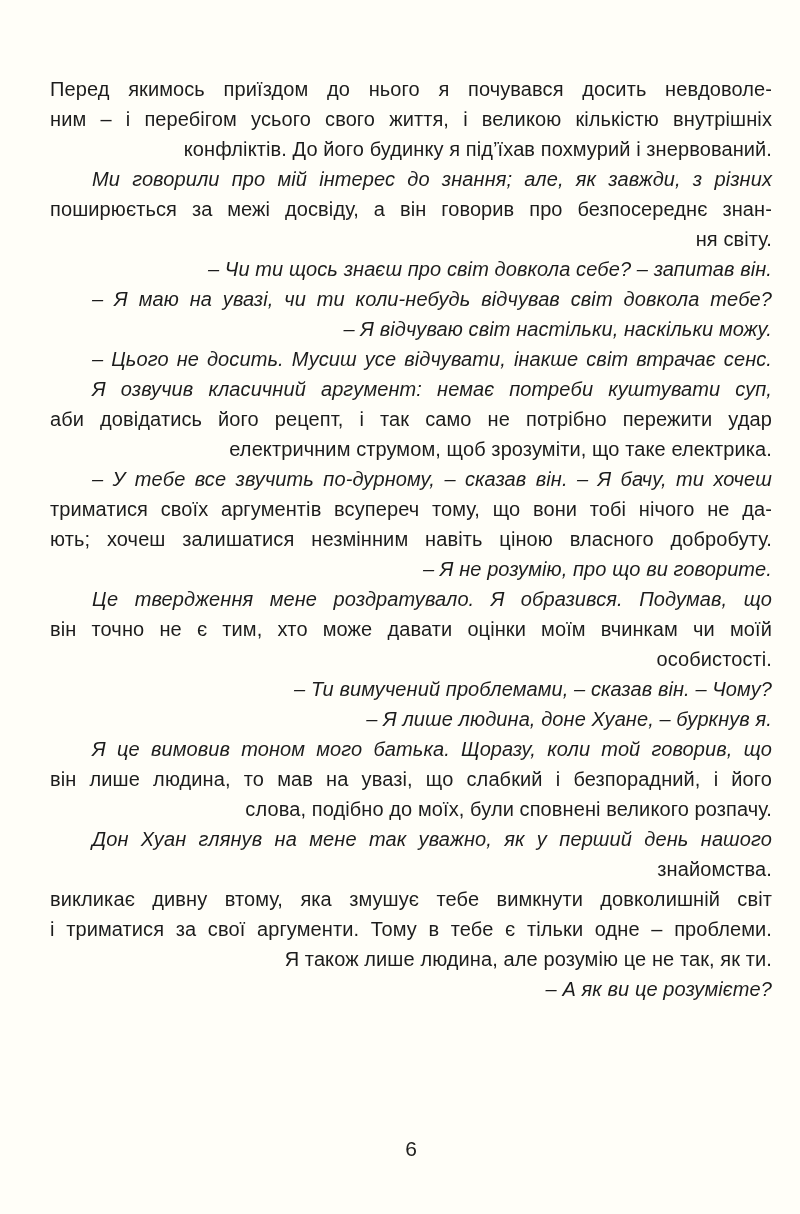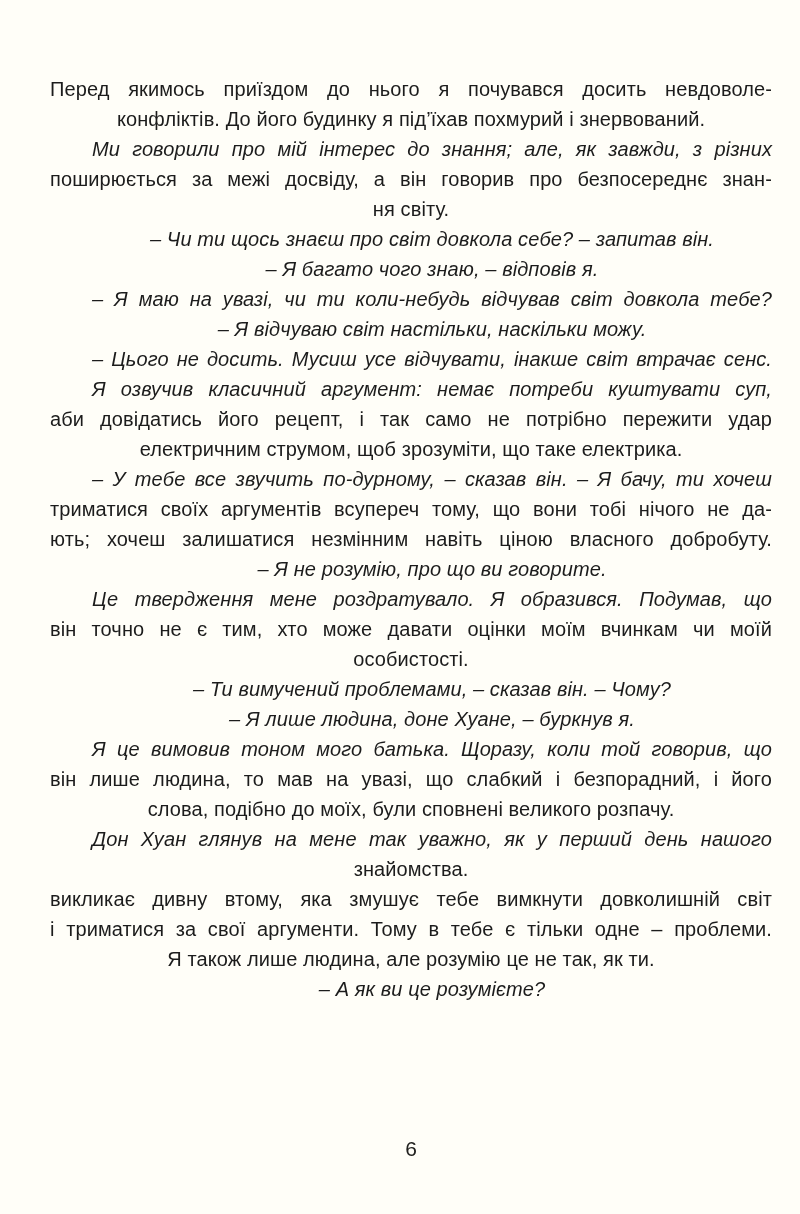--- a/index.html
+++ b/index.html
@@ -20,21 +20,21 @@
   .text-block {
     position: absolute;
     left: 50px;
     top: 74px;
     width: 722px;
   }
   .line {
     font-size: 20px;
     line-height: 30px;
     letter-spacing: 0.1px;
-    text-align: center;
+    text-align: right;
     white-space: normal;
   }
   .line.justify {
     text-align: justify;
     text-align-last: justify;
   }
   .line.indent {
     text-indent: 42px;
     font-style: italic;
   }
@@ -48,26 +48,26 @@
     line-height: 30px;
     color: #222220;
   }
 </style>
 </head>
 <body>
 
 <div class="page">
   <div class="text-block">
       <div class="line justify">Перед якимось приїздом до нього я почувався досить невдоволе-</div>
+      <div class="line justify">ним – і перебігом усього свого життя, і великою кількістю внутрішніх</div>
       <div class="line">конфліктів. До його будинку я під’їхав похмурий і знервований.</div>
       <div class="line indent justify">Ми говорили про мій інтерес до знання; але, як завжди, з різних</div>
       <div class="line justify">поширюється за межі досвіду, а він говорив про безпосереднє знан-</div>
       <div class="line">ня світу.</div>
       <div class="line indent">– Чи ти щось знаєш про світ довкола себе? – запитав він.</div>
-      <div class="line indent">– Я багато чого знаю, – відповів я.</div>
       <div class="line indent justify">– Я маю на увазі, чи ти коли-небудь відчував світ довкола тебе?</div>
       <div class="line indent">– Я відчуваю світ настільки, наскільки можу.</div>
       <div class="line indent justify">– Цього не досить. Мусиш усе відчувати, інакше світ втрачає сенс.</div>
       <div class="line indent justify">Я озвучив класичний аргумент: немає потреби куштувати суп,</div>
       <div class="line justify">аби довідатись його рецепт, і так само не потрібно пережити удар</div>
       <div class="line">електричним струмом, щоб зрозуміти, що таке електрика.</div>
       <div class="line indent justify">– У тебе все звучить по-дурному, – сказав він. – Я бачу, ти хочеш</div>
       <div class="line justify">триматися своїх аргументів всупереч тому, що вони тобі нічого не да-</div>
       <div class="line justify">ють; хочеш залишатися незмінним навіть ціною власного добробуту.</div>
       <div class="line indent">– Я не розумію, про що ви говорите.</div>

